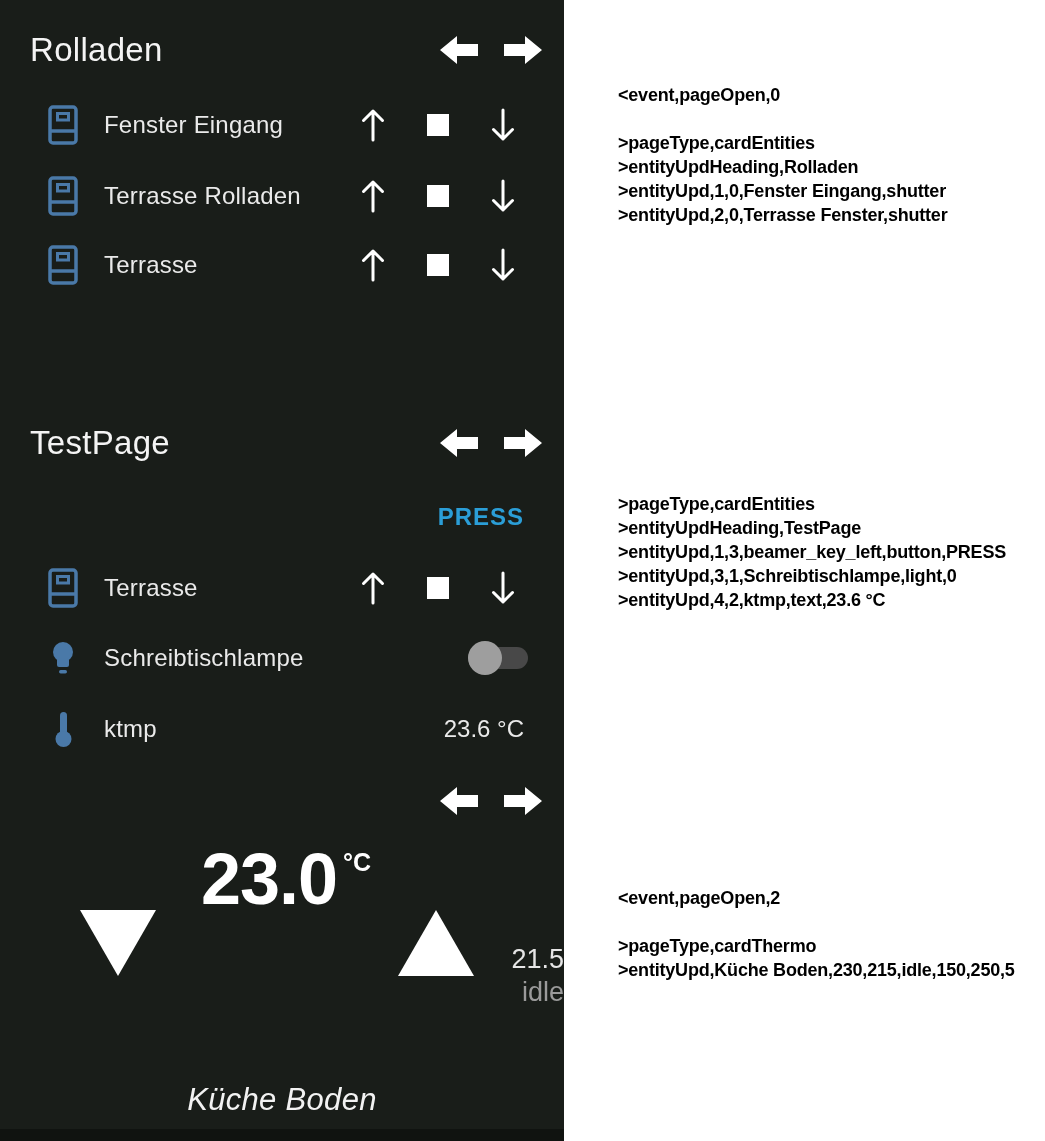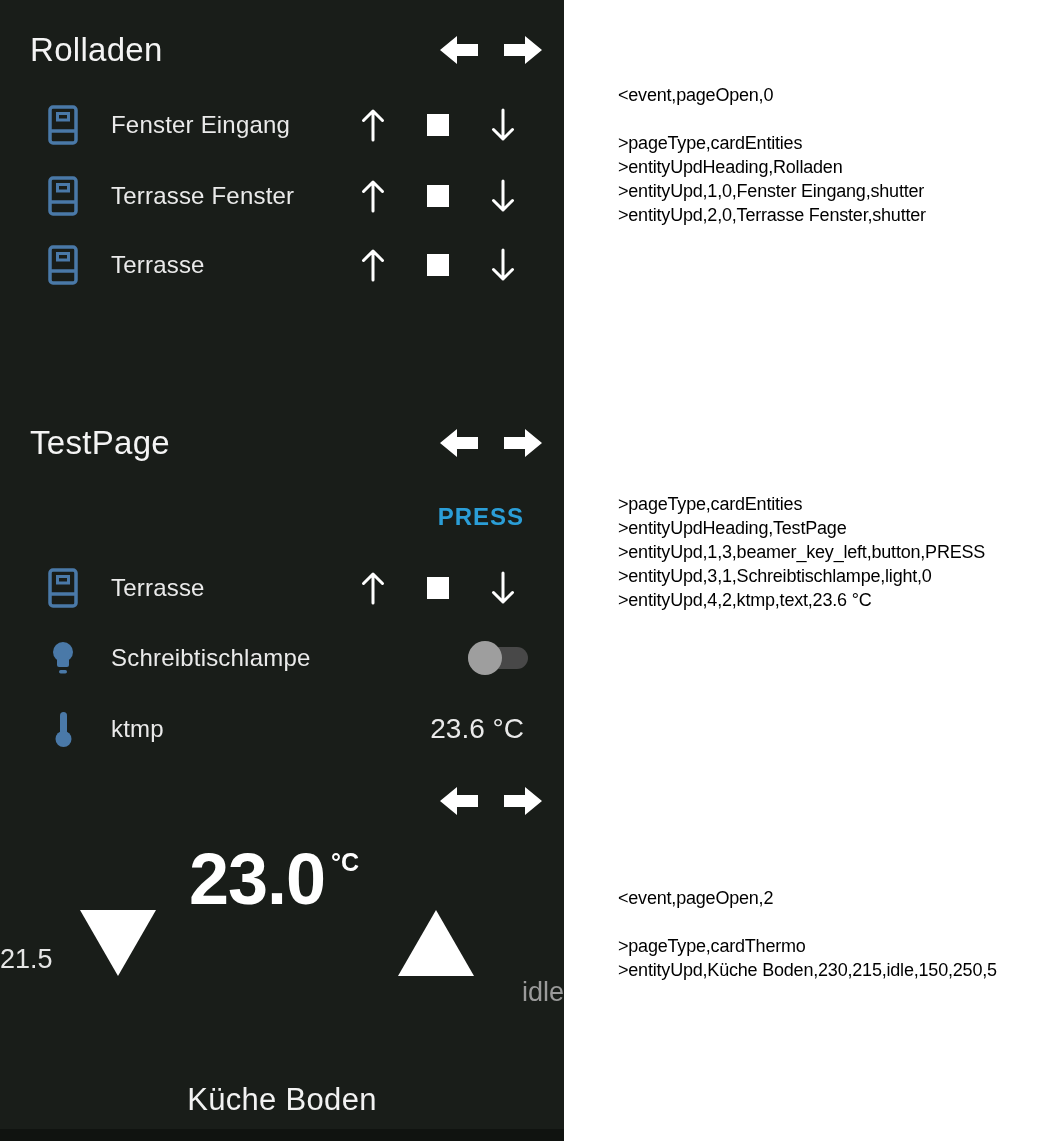--- a/index.html
+++ b/index.html
@@ -26,71 +26,71 @@
   }
   .nav-arrows .nav-btn{display:flex;}
   .row{
     position:absolute;left:44px;height:44px;display:flex;align-items:center;
   }
   .icon-box{
     width:38px;display:flex;justify-content:center;align-items:center;
     color:var(--icon_blue,#4a79a8);
   }
   .row .label{
-    margin-left:29px;font-size:24px;color:#eaeaea;font-weight:400;
+    margin-left:22px;font-size:24px;color:#eaeaea;font-weight:400;
     white-space:nowrap;letter-spacing:.2px;
   }
   .shutter-ctrl{
     position:absolute;left:358px;width:160px;height:44px;
     display:flex;justify-content:space-between;align-items:center;color:#fff;
   }
   .shutter-ctrl .ctl{display:flex;align-items:center;justify-content:center;}
   .stop-sq{width:22px;height:22px;background:#ffffff;display:block;}
   .press-label{
     position:absolute;right:40px;height:44px;display:flex;align-items:center;
     font-size:24px;font-weight:700;letter-spacing:1px;color:var(--press_blue,#2b9ed7);
   }
   .text-value{
     position:absolute;right:40px;height:44px;display:flex;align-items:center;
-    font-size:28px;color:#eaeaea;
+    font-size:24px;color:#eaeaea;
   }
   
   .toggle{position:absolute;left:468px;top:641px;width:60px;height:34px;}
   .toggle .track{
     position:absolute;left:0;top:6px;width:60px;height:22px;border-radius:11px;
     background:var(--toggle_track,#484848);
   }
   .toggle .knob{
     position:absolute;left:0;top:0;width:34px;height:34px;border-radius:50%;
     background:var(--toggle_knob,#9e9e9e);
   }
   
   .thermo-temp{
-    position:absolute;left:0;top:846px;width:564px;padding-right:16px;
+    position:absolute;left:12px;top:846px;width:564px;padding-right:16px;
     box-sizing:border-box;display:flex;justify-content:center;align-items:flex-start;
     color:#fff;
   }
   .thermo-temp .cur{font-size:72px;font-weight:700;line-height:66px;letter-spacing:-1px;}
   .thermo-temp .unit{font-size:25px;font-weight:700;margin-left:6px;margin-top:2px;}
   .tri-btn{position:absolute;display:flex;color:#fff;}
   .thermo-target{
-    position:absolute;left:0;top:944px;width:564px;text-align:left;
+    position:absolute;left:0;top:944px;width:564px;text-align:right;
     font-size:27px;color:#e6e6e6;line-height:30px;
   }
   .thermo-state{
     position:absolute;left:0;top:977px;width:564px;text-align:right;
     font-size:27px;color:var(--muted_gray,#9a9a9a);line-height:30px;
   }
   .thermo-name{
     position:absolute;left:0;top:1082px;width:564px;text-align:center;
-    font-size:31px;color:#f2f2f2;line-height:36px;letter-spacing:.3px;
+    font-size:31px;color:#f2f2f2;line-height:36px;letter-spacing:.3px;font-style:italic;
   }
   
   .annot{
-    position:absolute;left:618px;color:#000;font-weight:400;
+    position:absolute;left:618px;color:#000;font-weight:700;
     font-size:18px;line-height:24px;letter-spacing:-.2px;white-space:nowrap;
   }
   .annot .gap{height:24px;}
 </style>
 </head>
 <body>
 
 <div class="panel">
 
   <div class="card-title" style="top:28px">Rolladen</div>
@@ -134,21 +134,21 @@
   </div>
 
   <div class="row" style="top:174px">
     <span class="icon-box">
         <svg width="30" height="40" viewBox="0 0 30 40">
           <rect x="2" y="2" width="26" height="36" rx="3" fill="none" stroke="currentColor" stroke-width="3.5"></rect>
           <rect x="9.5" y="8.5" width="11" height="6.5" fill="none" stroke="currentColor" stroke-width="3"></rect>
           <line x1="2" y1="26" x2="28" y2="26" stroke="currentColor" stroke-width="3.5"></line>
         </svg>
       </span>
-    <span class="label">Terrasse Fenster</span>
+    <span class="label">Terrasse Rolladen</span>
   </div>
   <div class="shutter-ctrl" style="top:174px">
     <span class="ctl">
         <svg width="30" height="40" viewBox="0 0 30 40">
           <path d="M15 35 L15 6 M15 6 L5.5 15.5 M15 6 L24.5 15.5" stroke="currentColor" stroke-width="3" fill="none" stroke-linecap="round" stroke-linejoin="round"></path>
         </svg>
       </span>
     <span class="ctl">
         <span class="stop-sq"></span>
       </span>

